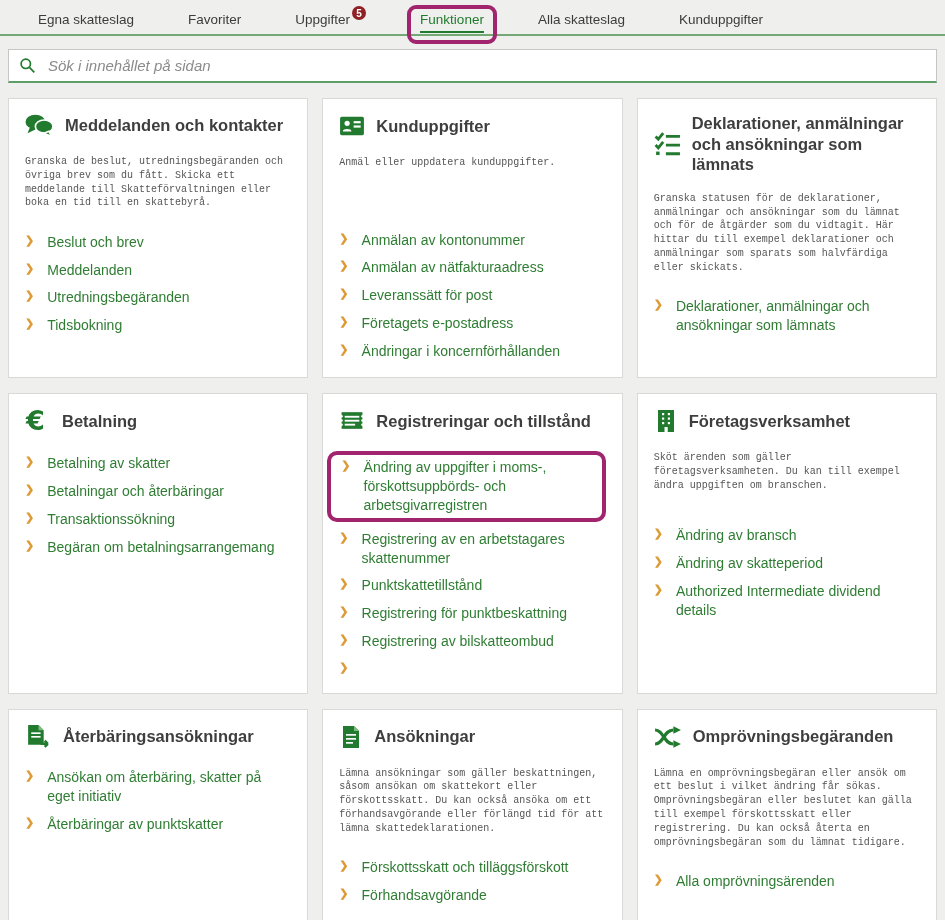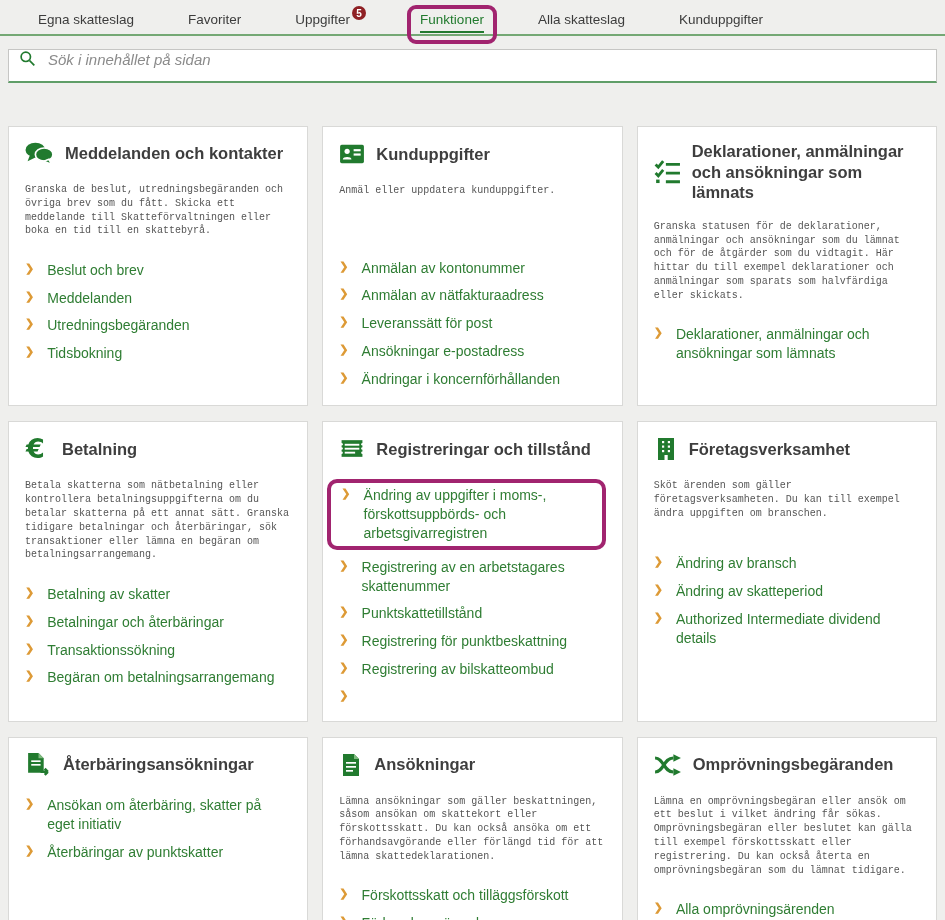--- a/index.html
+++ b/index.html
@@ -27,39 +27,39 @@
     min-width:14px;height:14px;border-radius:50%;background:var(--badge);color:#fff;
     font-size:10px;font-weight:bold;margin-left:2px;transform:translateY(-6px);
   }
   .annotation-box{
     position:absolute;top:-7px;right:-13px;bottom:-11px;left:-13px;
     border:4px solid var(--annotation);border-radius:9px;pointer-events:none;z-index:3;
   }
   
   .searchbar{
     margin:13px 8px 0 8px;background:#fff;border:1px solid #c6c6c4;
-    border-bottom:2px solid #5f9e68;display:flex;align-items:flex-start;
+    border-bottom:2px solid #5f9e68;display:flex;align-items:center;
     padding:0 10px;height:34px;
   }
   .search-icon{display:flex;margin-right:10px;color:var(--green);}
   .search-input{
     border:none;outline:none;flex:1;font-size:15px;background:transparent;
     font-family:"Liberation Sans",sans-serif;color:#444;
   }
   .search-input::placeholder{font-style:italic;color:#8b8b8b;}
   
   .grid{
     margin:15px 8px 0 8px;display:grid;grid-template-columns:repeat(3,1fr);
     gap:15px 14px;
   }
   .card{
     background:#fff;border:1px solid var(--card-border);
     padding:14px 16px 12px 16px;display:flex;flex-direction:column;
   }
-  .card:nth-child(-n+3){min-height:223px;margin-top:28px;}
+  .card:nth-child(-n+3){min-height:223px;}
   .card:nth-child(n+4):nth-child(-n+6){min-height:267px;}
   .card:nth-child(n+7):nth-child(-n+9){min-height:218px;}
   .card-header{display:flex;align-items:center;gap:11px;margin-bottom:7px;}
   .card-icon{display:flex;flex:0 0 auto;color:var(--green);}
   .card-title{font-size:16.5px;font-weight:600;color:var(--text-dark);line-height:1.25;}
   .card-desc{font-size:10px;line-height:1.38;color:var(--text-body);min-height:52px;font-family:Liberation Mono, monospace;}
   .card-links{margin-top:8px;}
   .link-item{display:flex;align-items:flex-start;gap:13px;padding:4.5px 0;cursor:pointer;}
   .link-item.annotated{
     border:4px solid var(--annotation);border-radius:10px;
@@ -183,21 +183,21 @@
     <a class="link-label">Anmälan av nätfakturaadress</a>
   </div>
 
   <div class="link-item">
     <span class="link-chevron">❯</span>
     <a class="link-label">Leveranssätt för post</a>
   </div>
 
   <div class="link-item">
     <span class="link-chevron">❯</span>
-    <a class="link-label">Ansökningar e-postadress</a>
+    <a class="link-label">Företagets e-postadress</a>
   </div>
 
   <div class="link-item">
     <span class="link-chevron">❯</span>
     <a class="link-label">Ändringar i koncernförhållanden</a>
   </div>
 </div>
   </section>
 
   <section class="card">
@@ -223,21 +223,20 @@
 
   <section class="card">
     <div class="card-header">
       <span class="card-icon">
           <svg viewBox="0 0 24 24" width="26" height="26">
             <text x="1" y="20.5" font-size="25" font-weight="bold" fill="currentColor" font-family="DejaVu Sans, sans-serif">€</text>
           </svg>
         </span>
       <span class="card-title">Betalning</span>
     </div>
-    <p class="card-desc">Betala skatterna som nätbetalning eller kontrollera betalningsuppgifterna om du betalar skatterna på ett annat sätt. Granska tidigare betalningar och återbäringar, sök transaktioner eller lämna en begäran om betalningsarrangemang.</p>
     <div class="card-links">
   <div class="link-item">
     <span class="link-chevron">❯</span>
     <a class="link-label">Betalning av skatter</a>
   </div>
 
   <div class="link-item">
     <span class="link-chevron">❯</span>
     <a class="link-label">Betalningar och återbäringar</a>
   </div>

